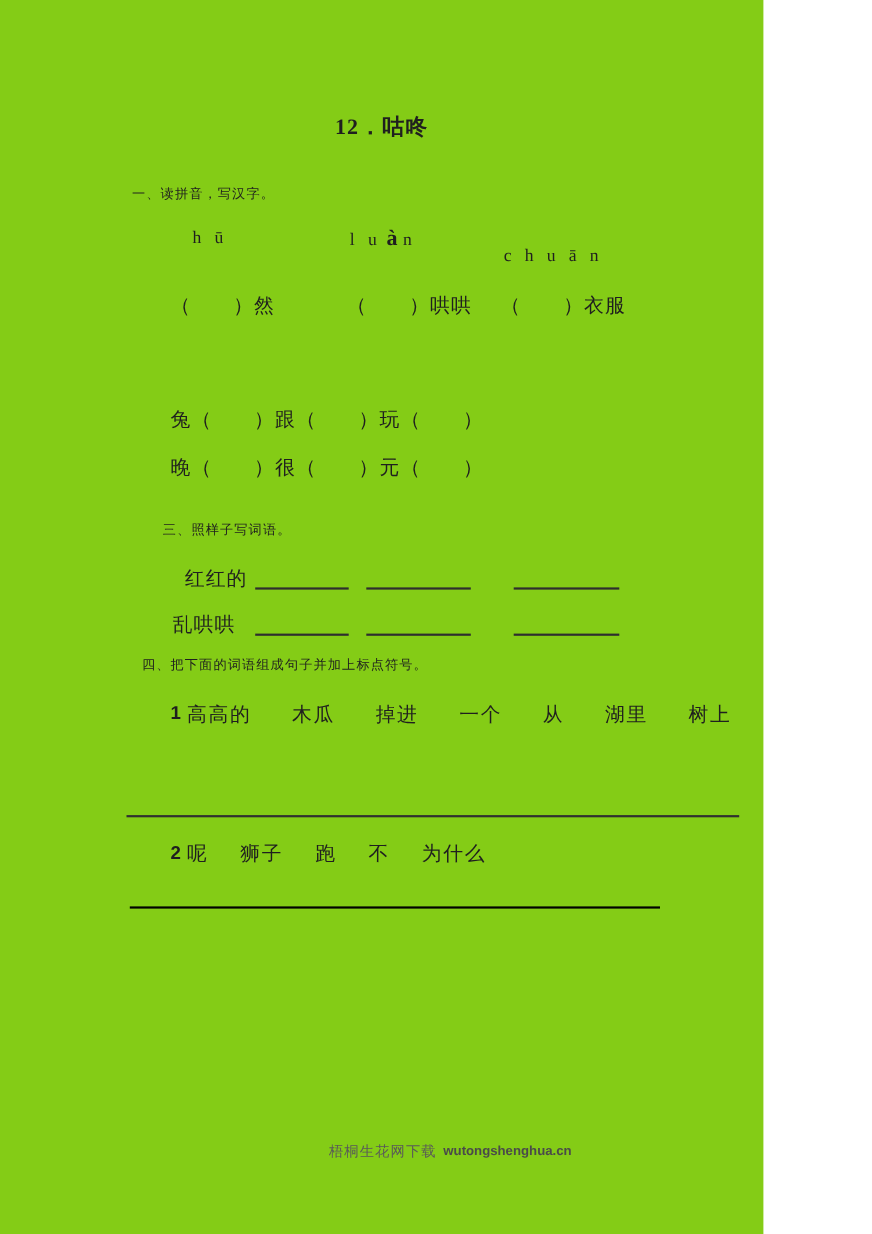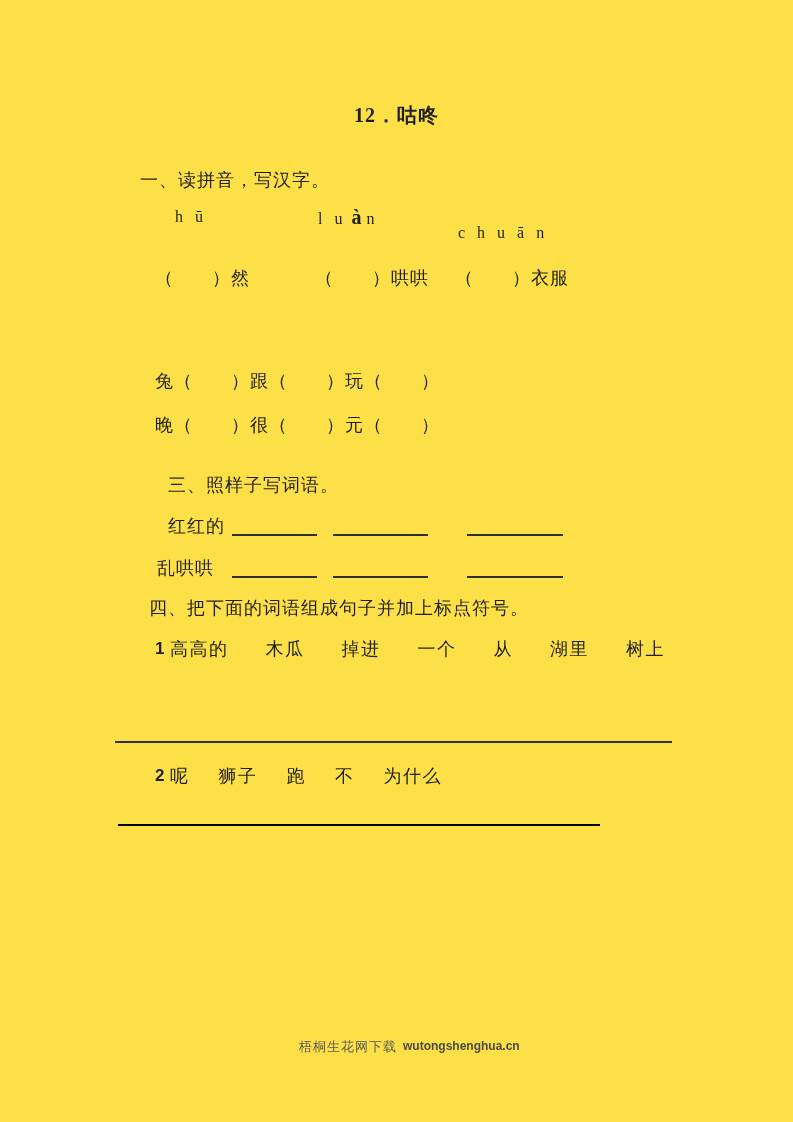--- a/index.html
+++ b/index.html
@@ -2,39 +2,38 @@
 <html><head>
 <meta charset="utf-8">
 <style>
   html, body {
     margin: 0;
     padding: 0;
     background: #ffffff;
   }
   .page {
     position: relative;
-    width: 793px;
+    width: 694px;
     height: 1122px;
-    background: #fde047;
+    background: #84cc16;
     font-family: "Liberation Serif", "DejaVu Serif", serif;
     color: #1f1f1f;
     overflow: hidden;
   }
   .abs { position: absolute; white-space: nowrap; }
   .title {
     top: 102px; left: 0; width: 100%;
     text-align: center;
     font-size: 20px;
     font-weight: bold;
     letter-spacing: 1px;
   }
   .heading {
-    font-size: 18px;
+    font-size: 12px;
     letter-spacing: 1px;
-    margin-left: 20px;
   }
   .cjk-row {
     font-size: 18px;
     letter-spacing: 1px;
   }
   .pinyin {
     font-size: 16px;
     letter-spacing: 4px;
   }
   .pinyin .accent {

